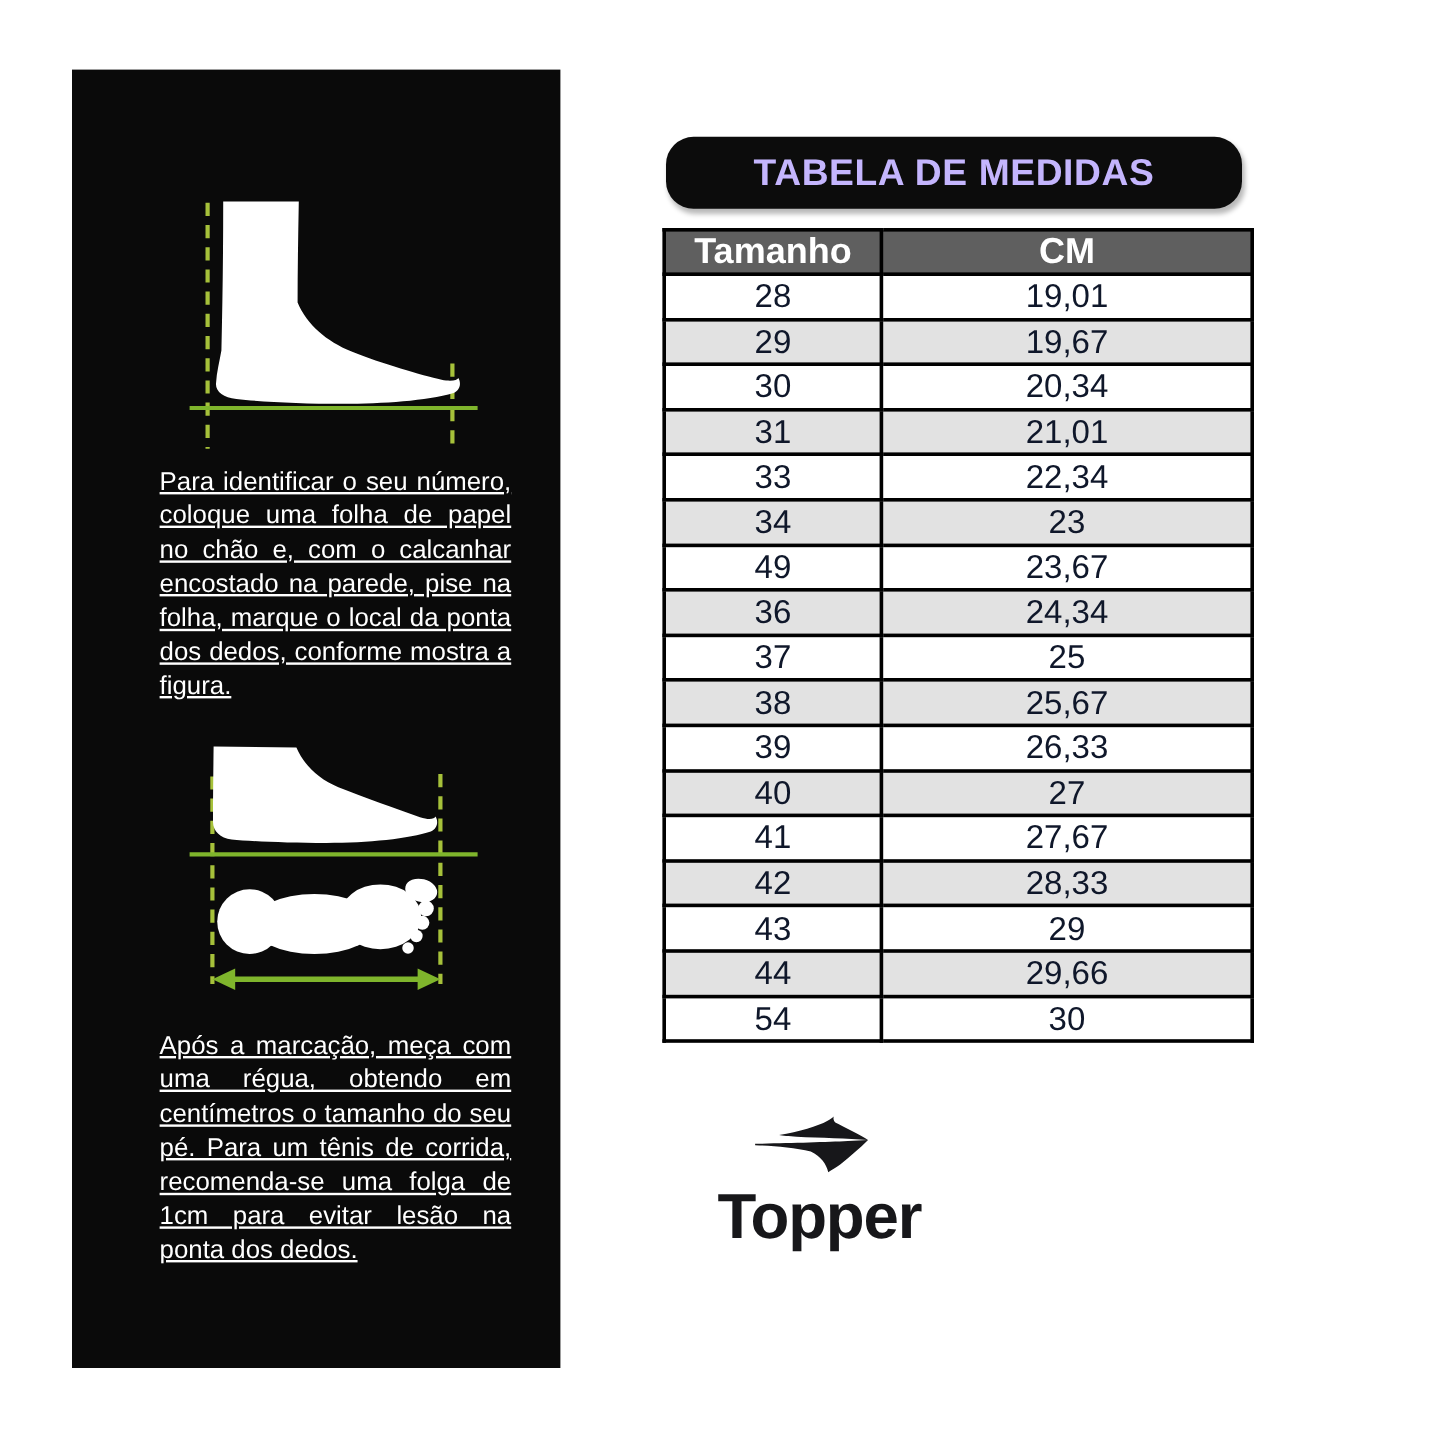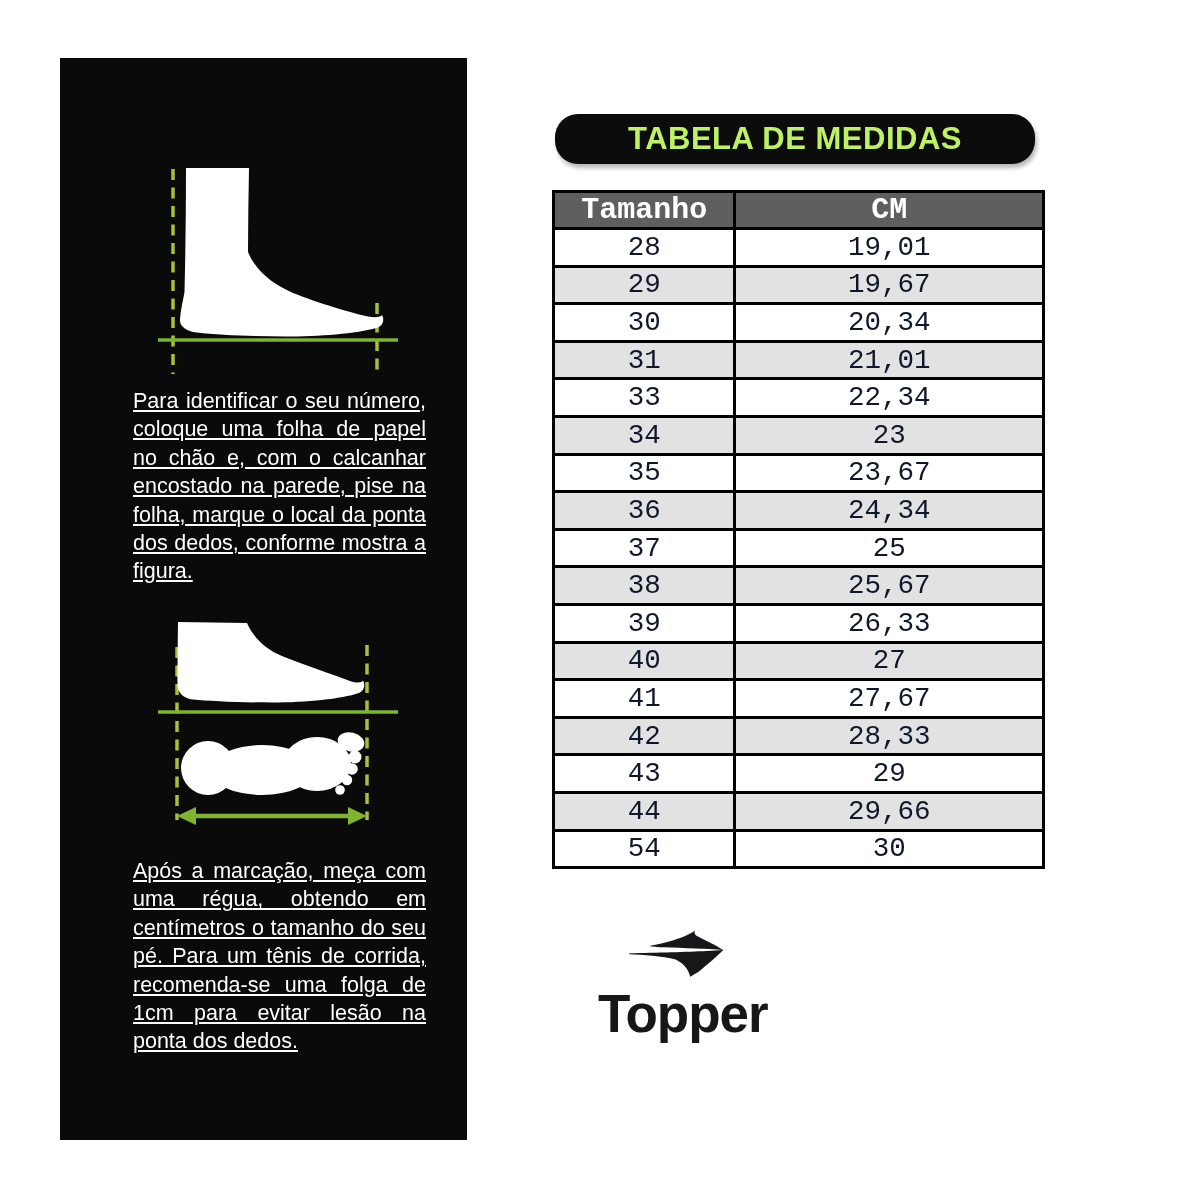--- a/index.html
+++ b/index.html
@@ -17,31 +17,31 @@
   .p1 { top:329px; }
   .p2 { top:799px; }
 
   .dash { stroke:var(--guide-dashed-green,#a6c13a); stroke-width:3.5; stroke-dasharray:11 7.5; fill:none; }
   .solidline { stroke:var(--guide-solid-green,#7fb52c); stroke-width:3.5; fill:none; }
   .footfill { fill:#ffffff; }
   .arrowline { stroke:var(--guide-solid-green,#7fb52c); stroke-width:4.5; fill:none; }
   .arrowhead { fill:var(--guide-solid-green,#7fb52c); }
 
   
-  .pill { position:absolute; left:555px; top:114px; width:480px; height:50px; border-radius:23px;
-          background:var(--title-pill-background,#0c0c0c); color:#bef264; font-size:31px; font-weight:bold;
+  .pill { position:absolute; left:555px; top:114px; width:480px; height:60px; border-radius:23px;
+          background:var(--title-pill-background,#0c0c0c); color:#c4b5fd; font-size:31px; font-weight:bold;
           display:flex; align-items:center; justify-content:center; letter-spacing:0.5px;
           box-shadow:2px 4px 4px rgba(0,0,0,0.28); }
 
   
   .size-table { position:absolute; left:552px; top:190px; width:493px; border-collapse:collapse; table-layout:fixed; }
   .size-table col.c1 { width:37%; }
   .size-table col.c2 { width:63%; }
   .size-table th, .size-table td { border:3px solid var(--table-border,#000); text-align:center;
-          vertical-align:middle; padding:0;font-family:Liberation Mono, monospace; }
+          vertical-align:middle; padding:0; }
   .size-table th { background:var(--table-header-background,#5f5f5f); color:#fff; font-size:30px;
           font-weight:bold; height:37px; }
   .size-table td { font-size:27.5px; color:#0f172a; height:37.6px; background:#ffffff; }
   .size-table tbody tr:nth-child(even) td { background:var(--table-row-alt-background,#e2e2e2); }
 
   
   .brand { position:absolute; left:598px; top:930px; width:400px; text-align:left; }
   .swoosh { width:114px; height:50px; margin-left:22px; display:inline-block; }
   .swoosh path { fill:var(--logo-ink,#17171a); }
   .brand-name { font-size:53px; font-weight:bold; color:var(--logo-ink,#17171a);
@@ -127,21 +127,21 @@
         </tr>
         <tr>
           <td>33</td>
           <td>22,34</td>
         </tr>
         <tr>
           <td>34</td>
           <td>23</td>
         </tr>
         <tr>
-          <td>35</td>
+          <td>49</td>
           <td>23,67</td>
         </tr>
         <tr>
           <td>36</td>
           <td>24,34</td>
         </tr>
         <tr>
           <td>37</td>
           <td>25</td>
         </tr>

